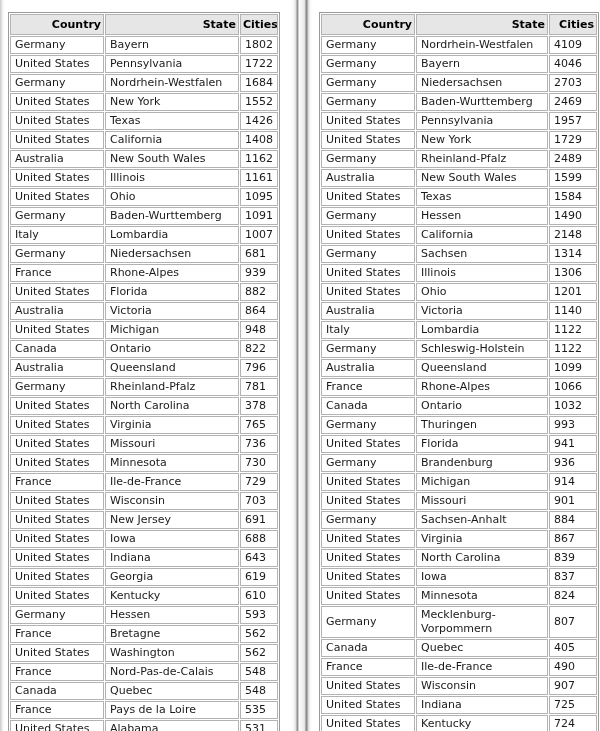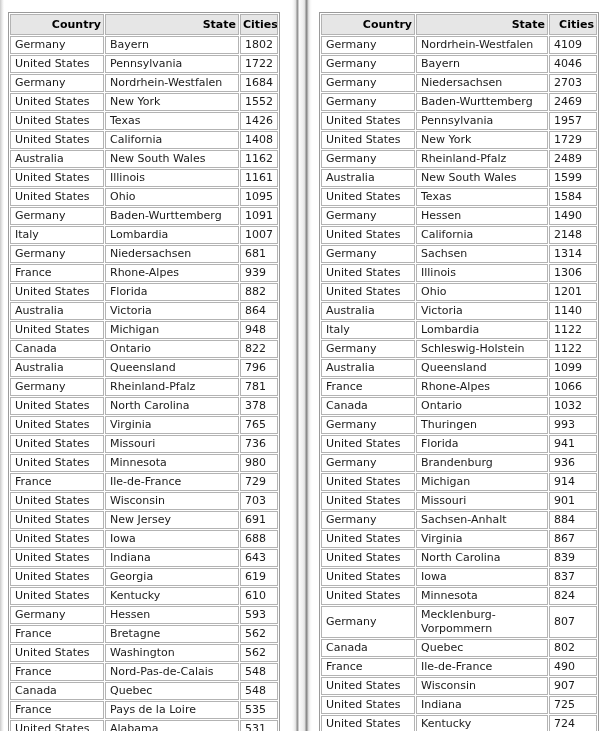--- a/index.html
+++ b/index.html
@@ -206,21 +206,21 @@
           <td>765</td>
         </tr>
         <tr>
           <td>United States</td>
           <td>Missouri</td>
           <td>736</td>
         </tr>
         <tr>
           <td>United States</td>
           <td>Minnesota</td>
-          <td>980</td>
+          <td>730</td>
         </tr>
         <tr>
           <td>France</td>
           <td>Ile-de-France</td>
           <td>729</td>
         </tr>
         <tr>
           <td>United States</td>
           <td>Wisconsin</td>
           <td>703</td>
@@ -457,21 +457,21 @@
           <td>824</td>
         </tr>
         <tr>
           <td>Germany</td>
           <td>Mecklenburg-Vorpommern</td>
           <td>807</td>
         </tr>
         <tr>
           <td>Canada</td>
           <td>Quebec</td>
-          <td>802</td>
+          <td>405</td>
         </tr>
         <tr>
           <td>France</td>
           <td>Ile-de-France</td>
           <td>490</td>
         </tr>
         <tr>
           <td>United States</td>
           <td>Wisconsin</td>
           <td>907</td>

